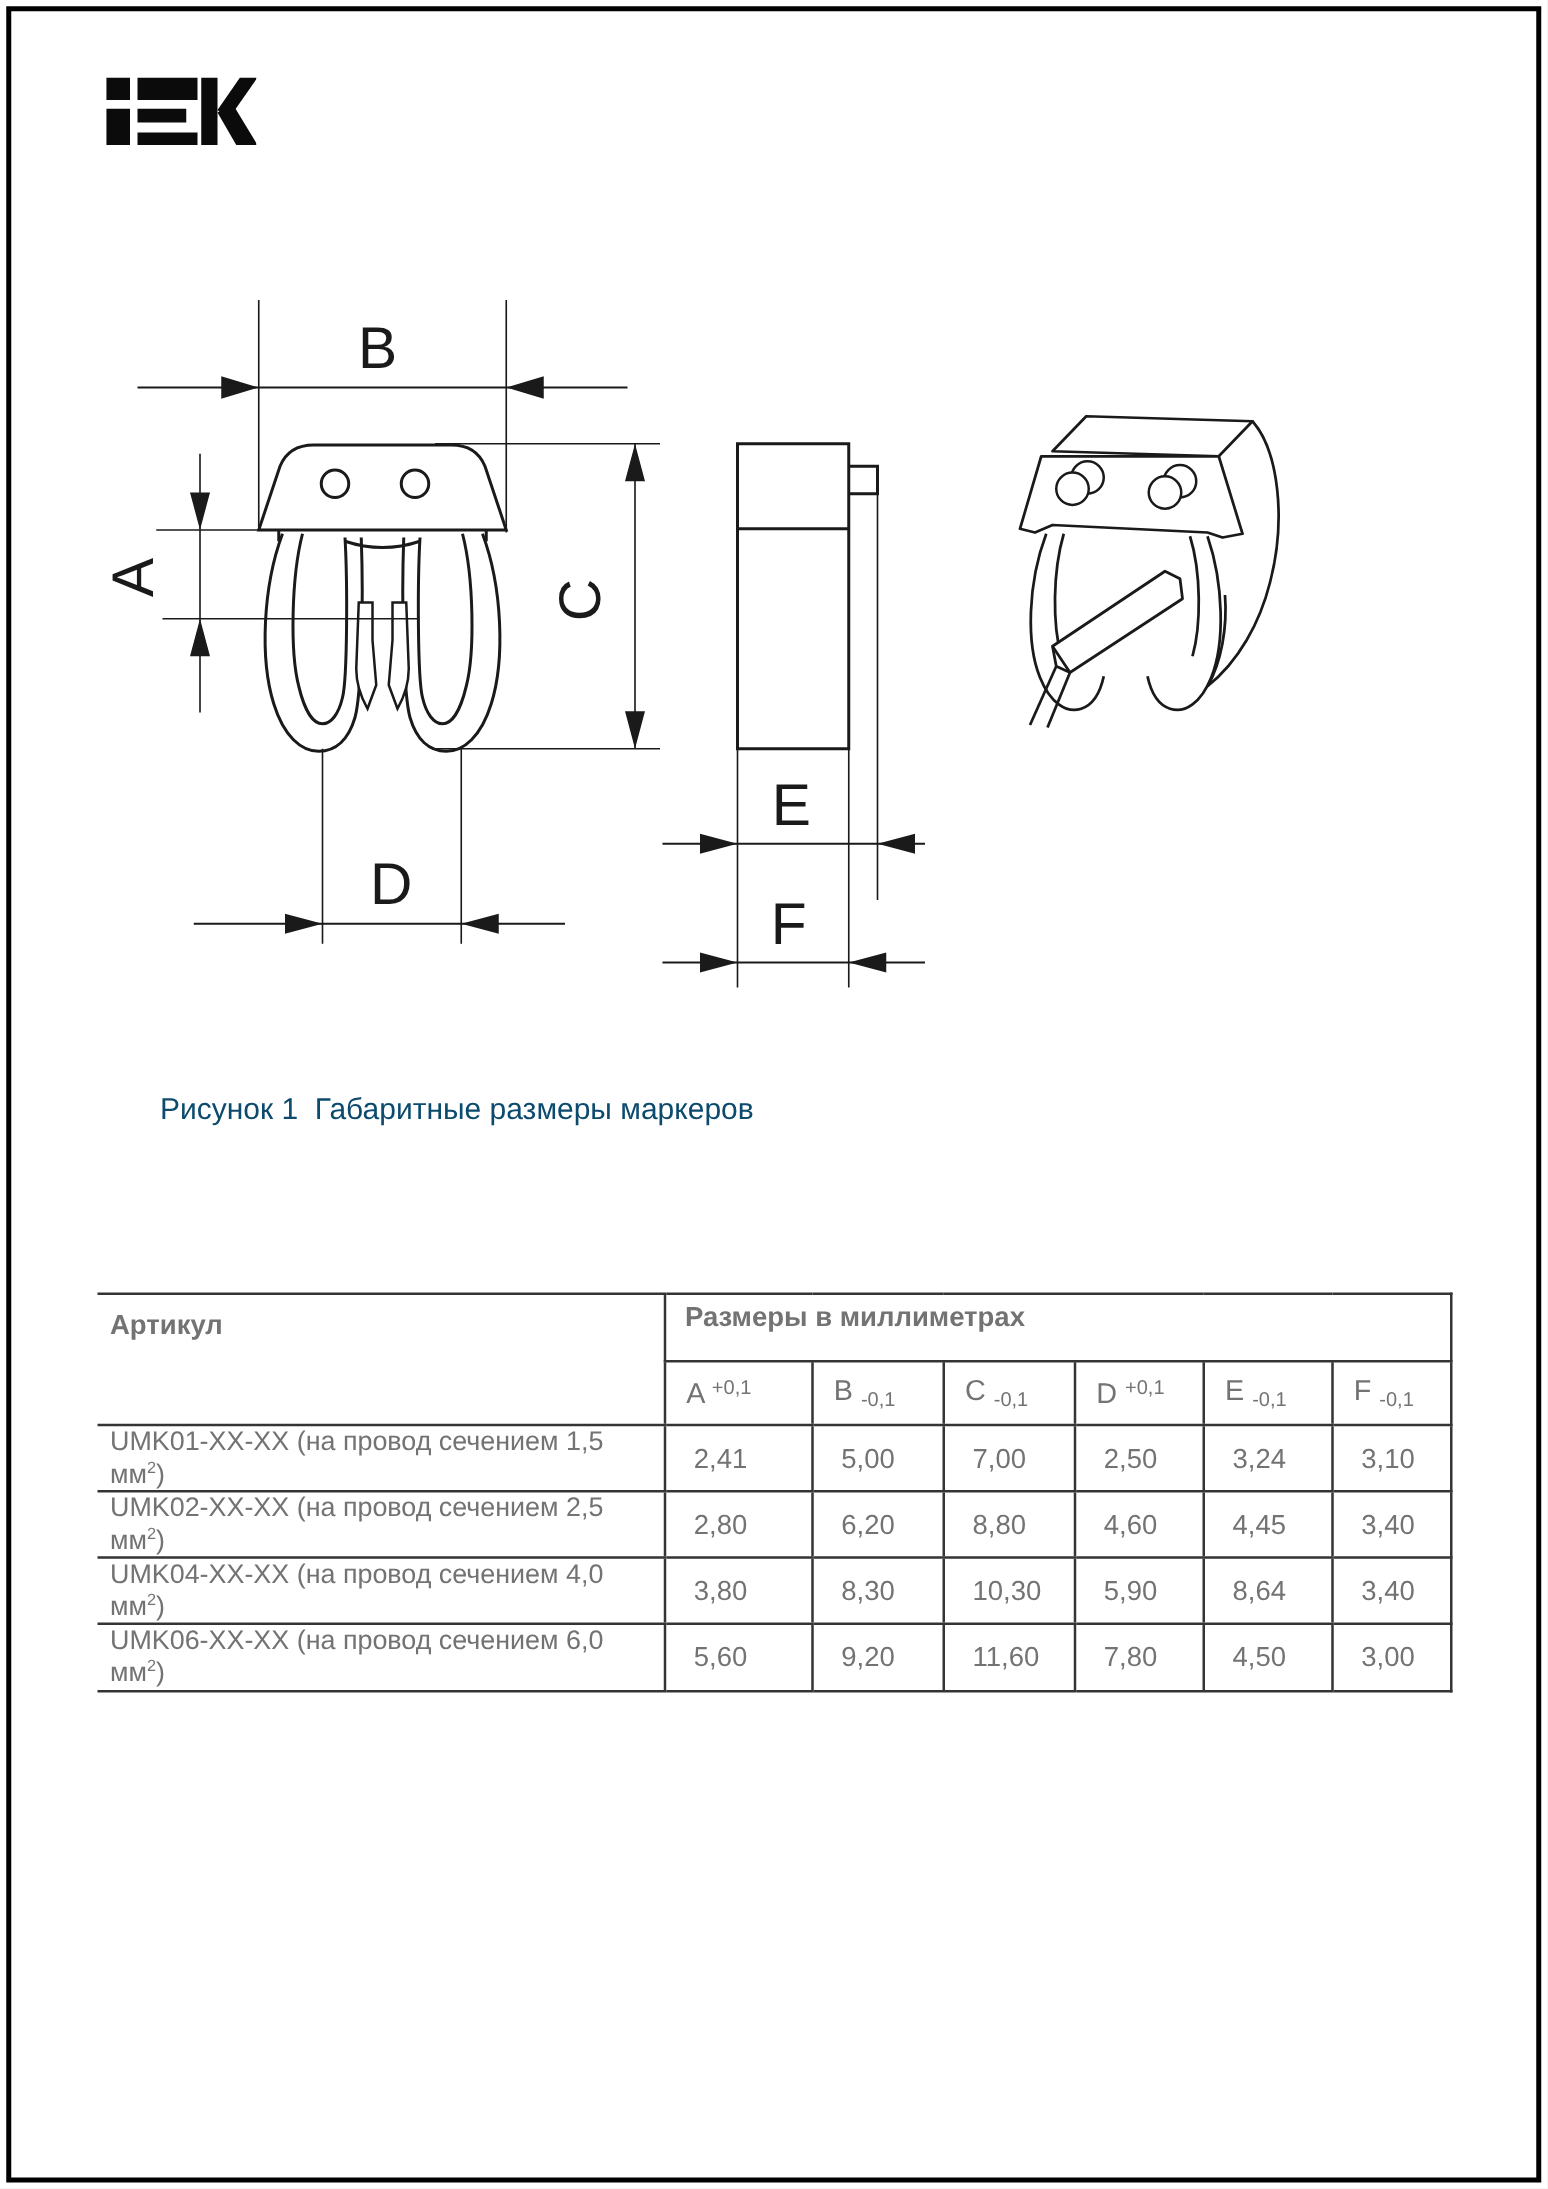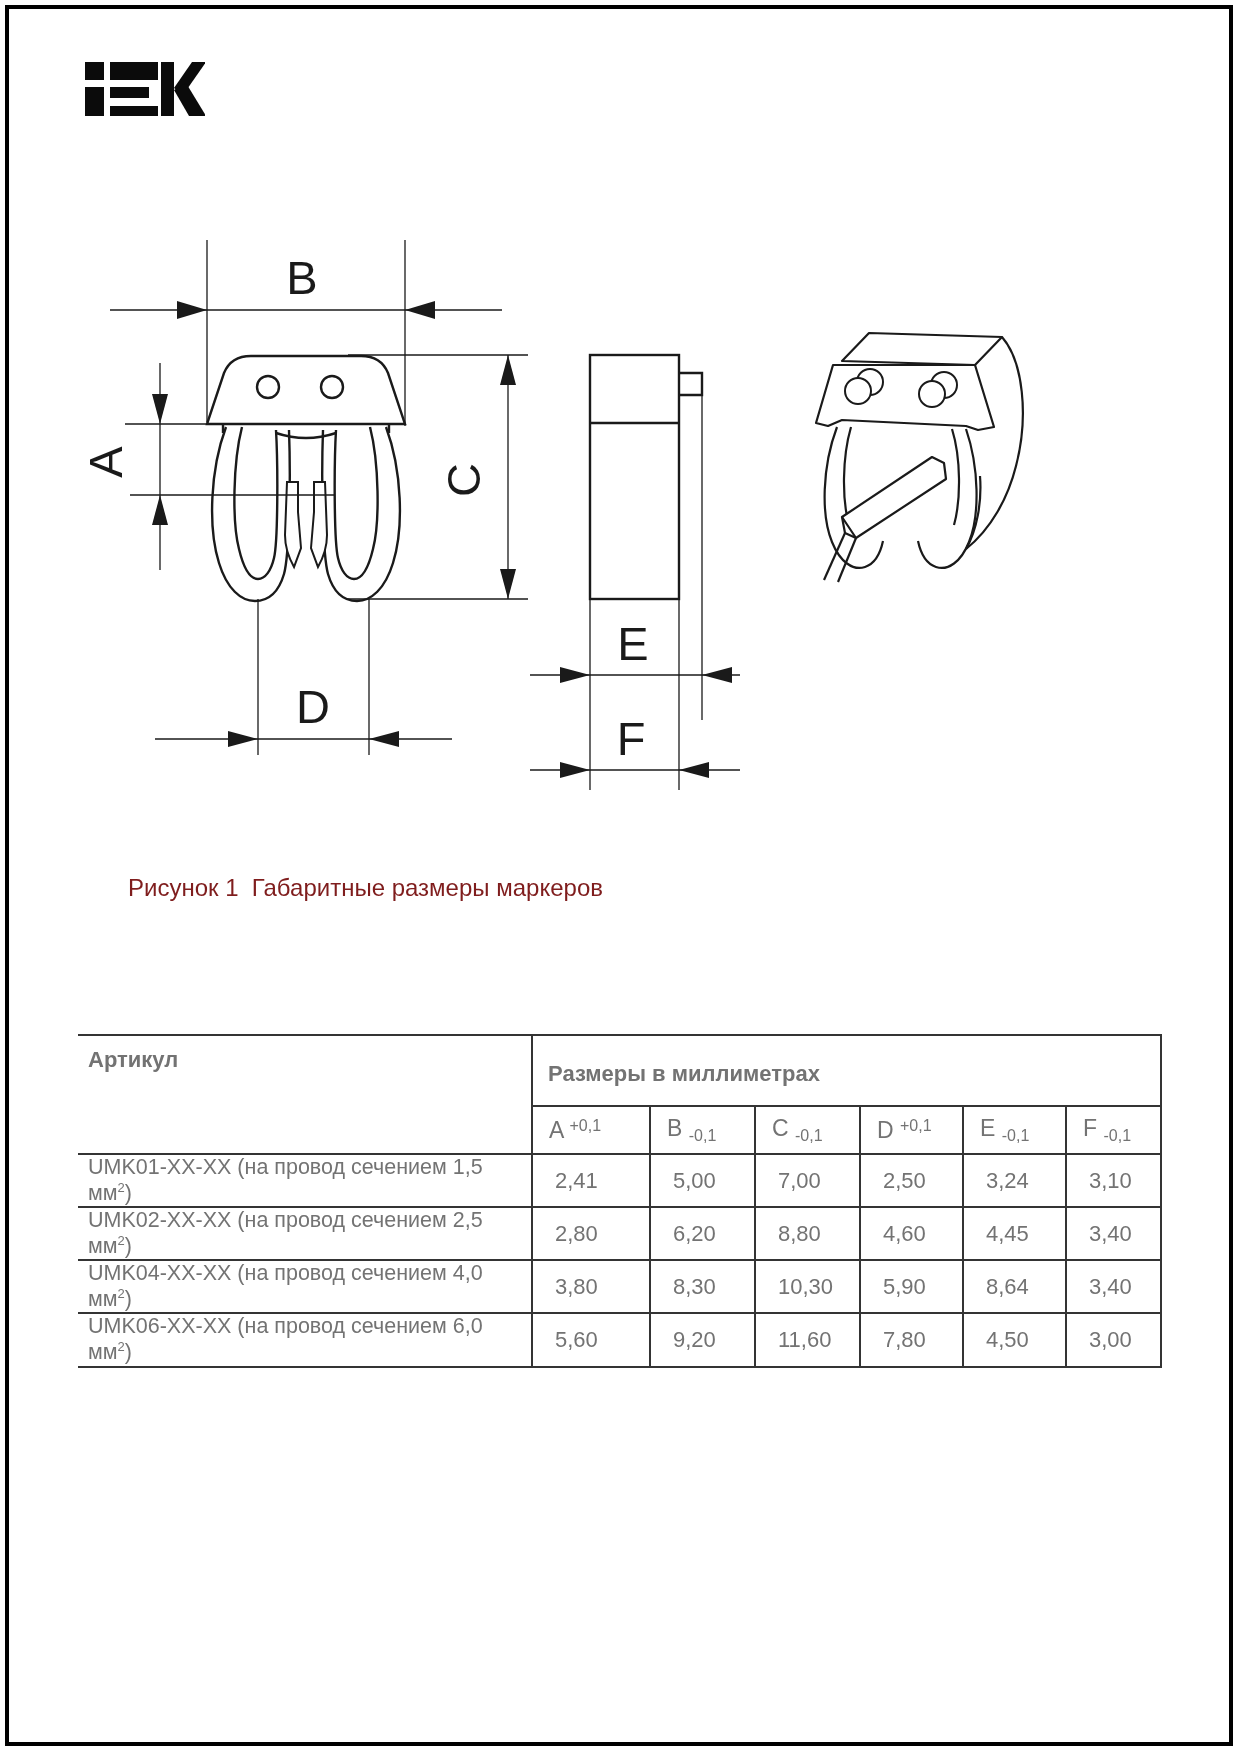--- a/index.html
+++ b/index.html
@@ -6,35 +6,35 @@
   .page{
     position:relative;width:1238px;height:1751px;background:#ffffff;
     font-family:"Liberation Sans","DejaVu Sans",sans-serif;color:#111;
     overflow:hidden;margin:0 auto;
   }
   .frame{position:absolute;left:5px;top:5px;right:5px;bottom:5px;border:4px solid #000;pointer-events:none;}
   .logo-svg{position:absolute;left:85px;top:62px;width:120px;height:55px;}
   .drawing-svg{position:absolute;left:80px;top:230px;width:950px;height:570px;}
   .caption{
     position:absolute;left:128px;top:874px;font-size:24px;line-height:28px;
-    color:#7f1d1d;white-space:pre;
+    color:#0c4a6e;white-space:pre;
   }
   .dim-table{
     position:absolute;left:78px;top:1034px;width:1083px;
     border-collapse:collapse;table-layout:fixed;
   }
   .dim-table td,.dim-table th{
     padding:0;margin:0;font-weight:normal;text-align:left;color:#737373;
     border-top:2px solid #343434;border-bottom:2px solid #343434;
   }
   .dim-table .h-article{
     font-weight:bold;font-size:22px;vertical-align:top;padding:11px 0 0 10px;height:92px;
   }
   .dim-table .h-sizes{
-    font-weight:bold;font-size:22px;vertical-align:top;padding:25px 0 0 15px;height:44px;
+    font-weight:bold;font-size:22px;vertical-align:top;padding:5px 0 0 15px;height:44px;
     border-left:2px solid #343434;
   }
   .dim-table .h-dim{
     font-size:23px;vertical-align:middle;padding-left:16px;height:46px;
     border-left:2px solid #343434;
   }
   .dim-table .h-dim .tol{font-size:16px;}
   .tol-sup{vertical-align:7px;}
   .tol-sub{vertical-align:-5px;}
   .dim-table .c-label{font-size:21.5px;vertical-align:middle;padding-left:10px;height:42px;}

